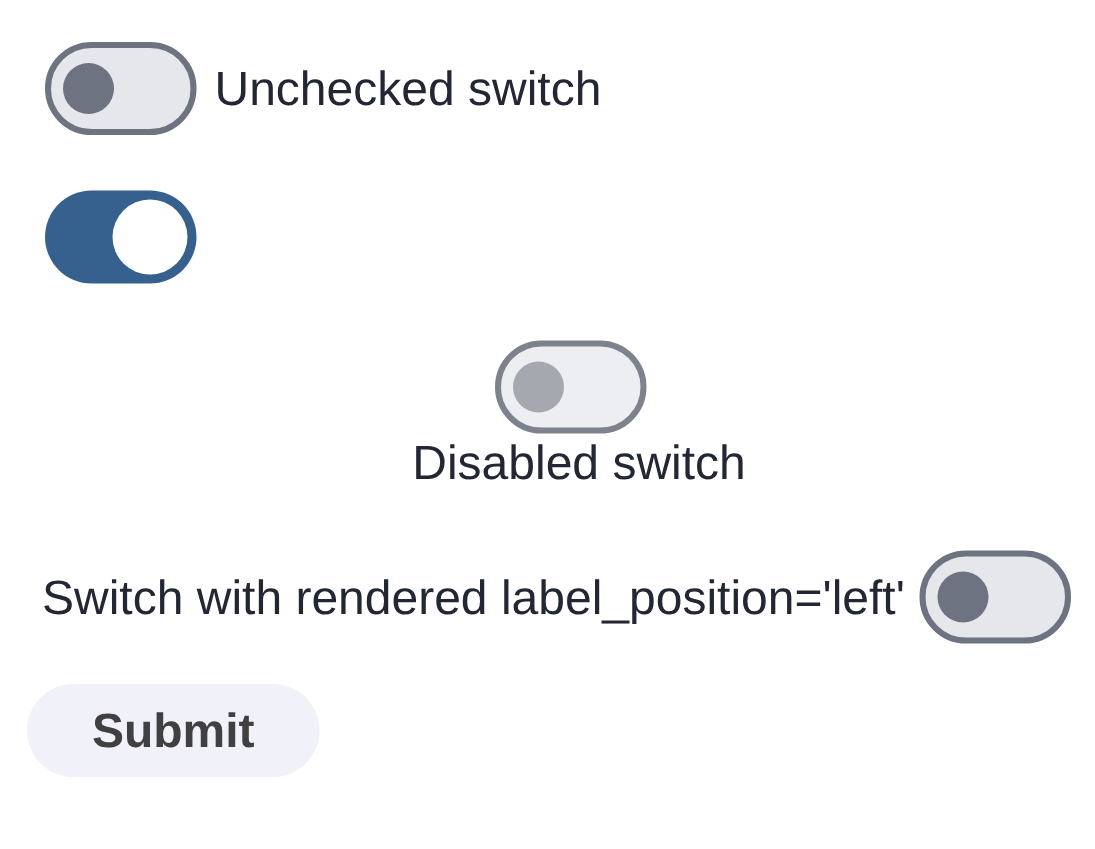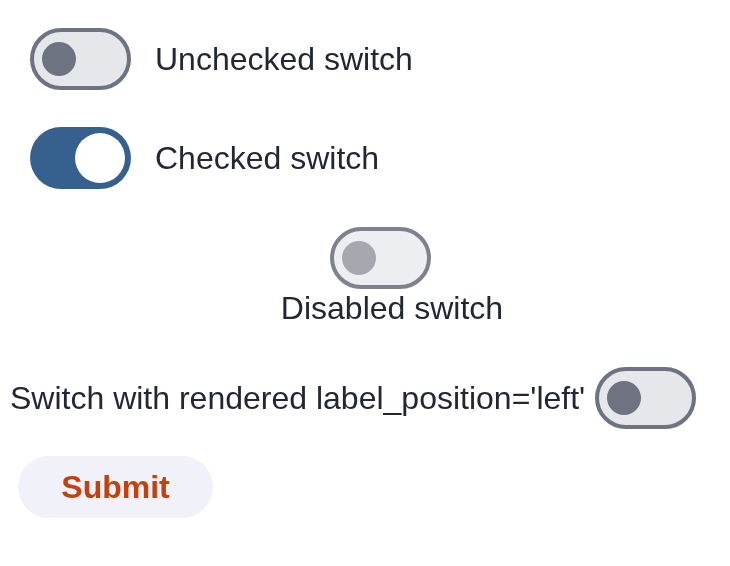--- a/index.html
+++ b/index.html
@@ -13,21 +13,21 @@
     font-family: "Liberation Sans", sans-serif;
     overflow: hidden;
   }
   .row {
     display: flex;
     align-items: center;
   }
   .row-1 { margin: 28px 0 0 30px; }
   .row-2 { margin: 37px 0 0 30px; }
   .row-3 { margin: 38px 0 0 30px; flex-direction: column; }
-  .row-4 { margin: 40px 0 0 10px; }
+  .row-4 { margin: 40px 0 0 28px; }
 
   .switch {
     box-sizing: border-box;
     position: relative;
     width: 101px;
     height: 62px;
     border-radius: 31px;
     flex: 0 0 auto;
     cursor: pointer;
   }
@@ -68,35 +68,35 @@
     left: 8px;
     background: #a5a8ae;
   }
 
   .switch-label {
     font-size: 32px;
     line-height: 1.2;
     color: #222733;
     white-space: nowrap;
   }
-  .label-right { margin-left: 24px; text-align: right; }
+  .label-right { margin-left: 12px; text-align: right; }
   .label-left  { margin-right: 10px; }
 
   .submit-button {
     display: flex;
     align-items: center;
     justify-content: center;
     margin: 27px 0 0 18px;
     width: 195px;
     height: 62px;
     padding: 0;
     border: none;
     border-radius: 31px;
     background: #f0f1f9;
-    color: #c2410c;
+    color: #404040;
     font-family: "Liberation Sans", sans-serif;
     font-size: 32px;
     font-weight: 700;
     cursor: pointer;
   }
 </style>
 </head>
 <body>
 
 <div>
@@ -105,21 +105,20 @@
     <div class="switch unchecked" role="switch" aria-checked="false">
       <div class="knob"></div>
     </div>
     <span class="switch-label label-right">Unchecked switch</span>
   </div>
 
   <div class="row row-2">
     <div class="switch checked" role="switch" aria-checked="true">
       <div class="knob"></div>
     </div>
-    <span class="switch-label label-right">Checked switch</span>
   </div>
 
   <div class="row row-3">
     <div class="switch disabled" role="switch" aria-checked="false" aria-disabled="true">
       <div class="knob"></div>
     </div>
     <span class="switch-label label-right">Disabled switch</span>
   </div>
 
   <div class="row row-4">

